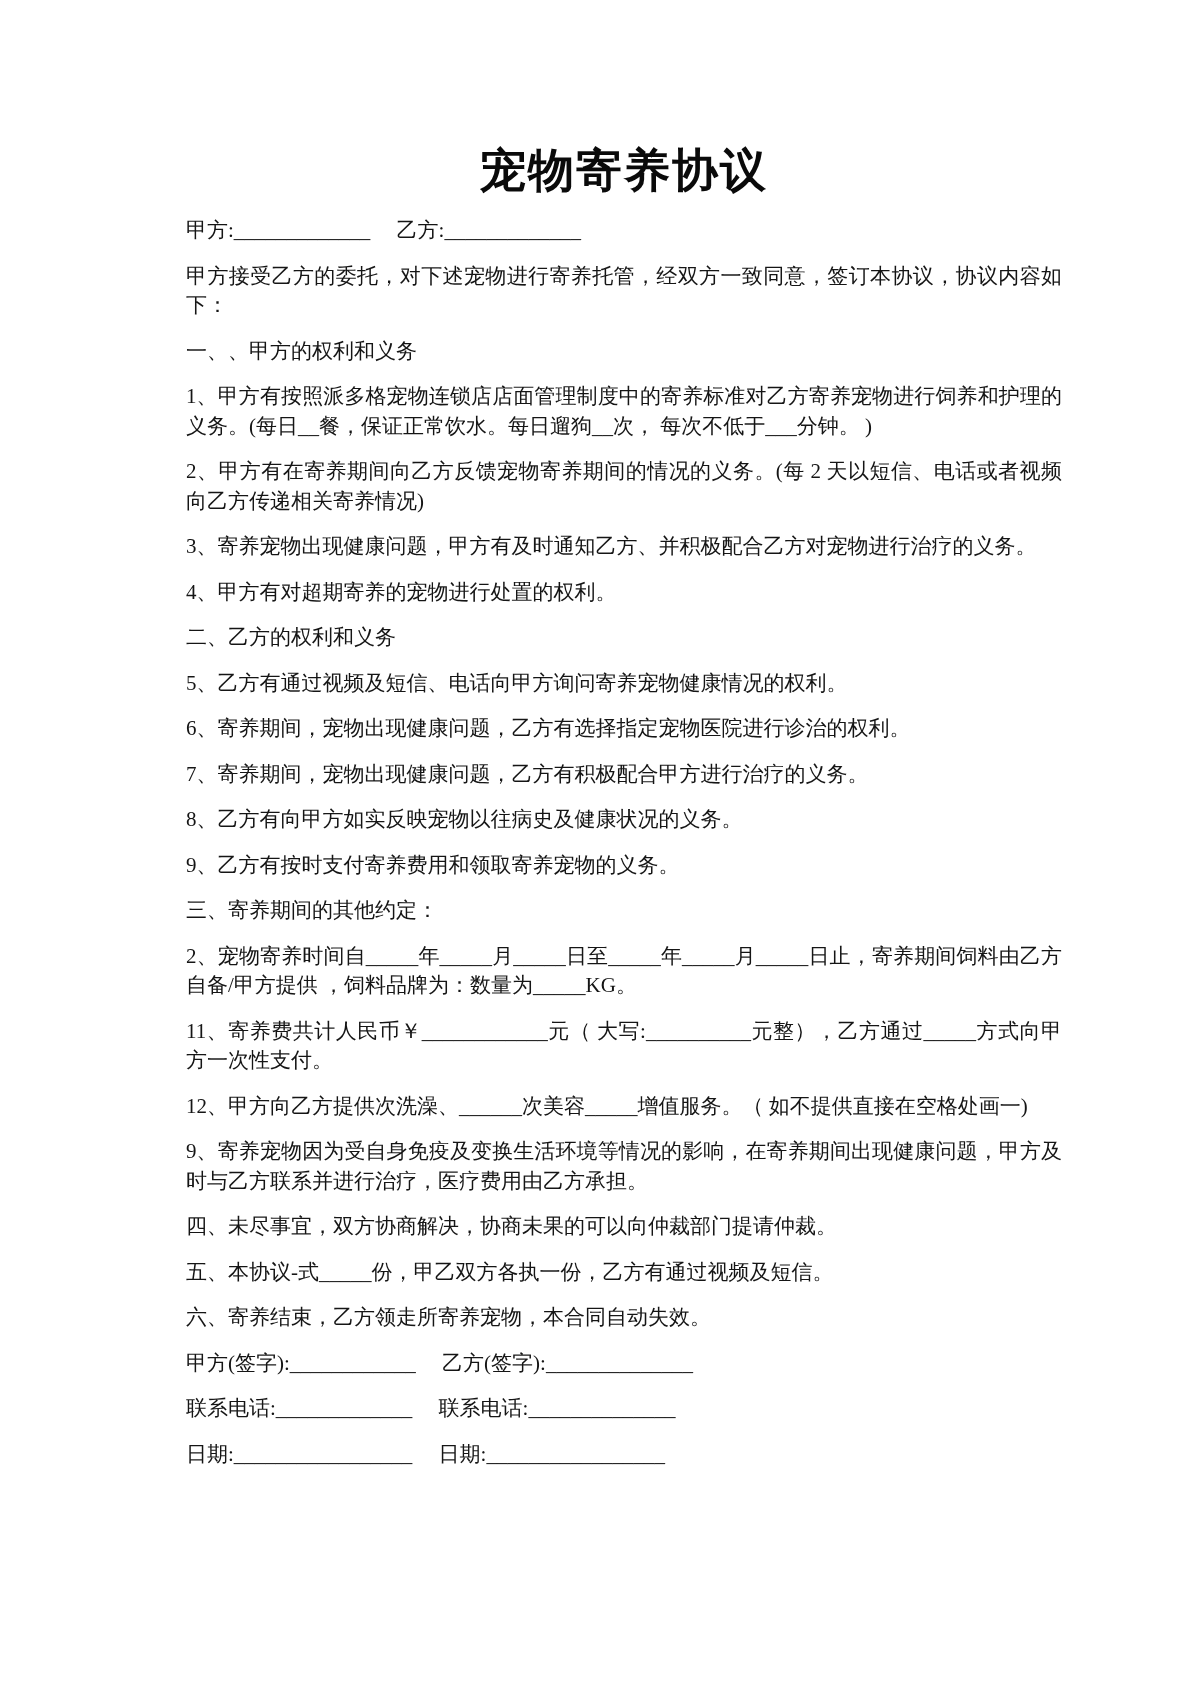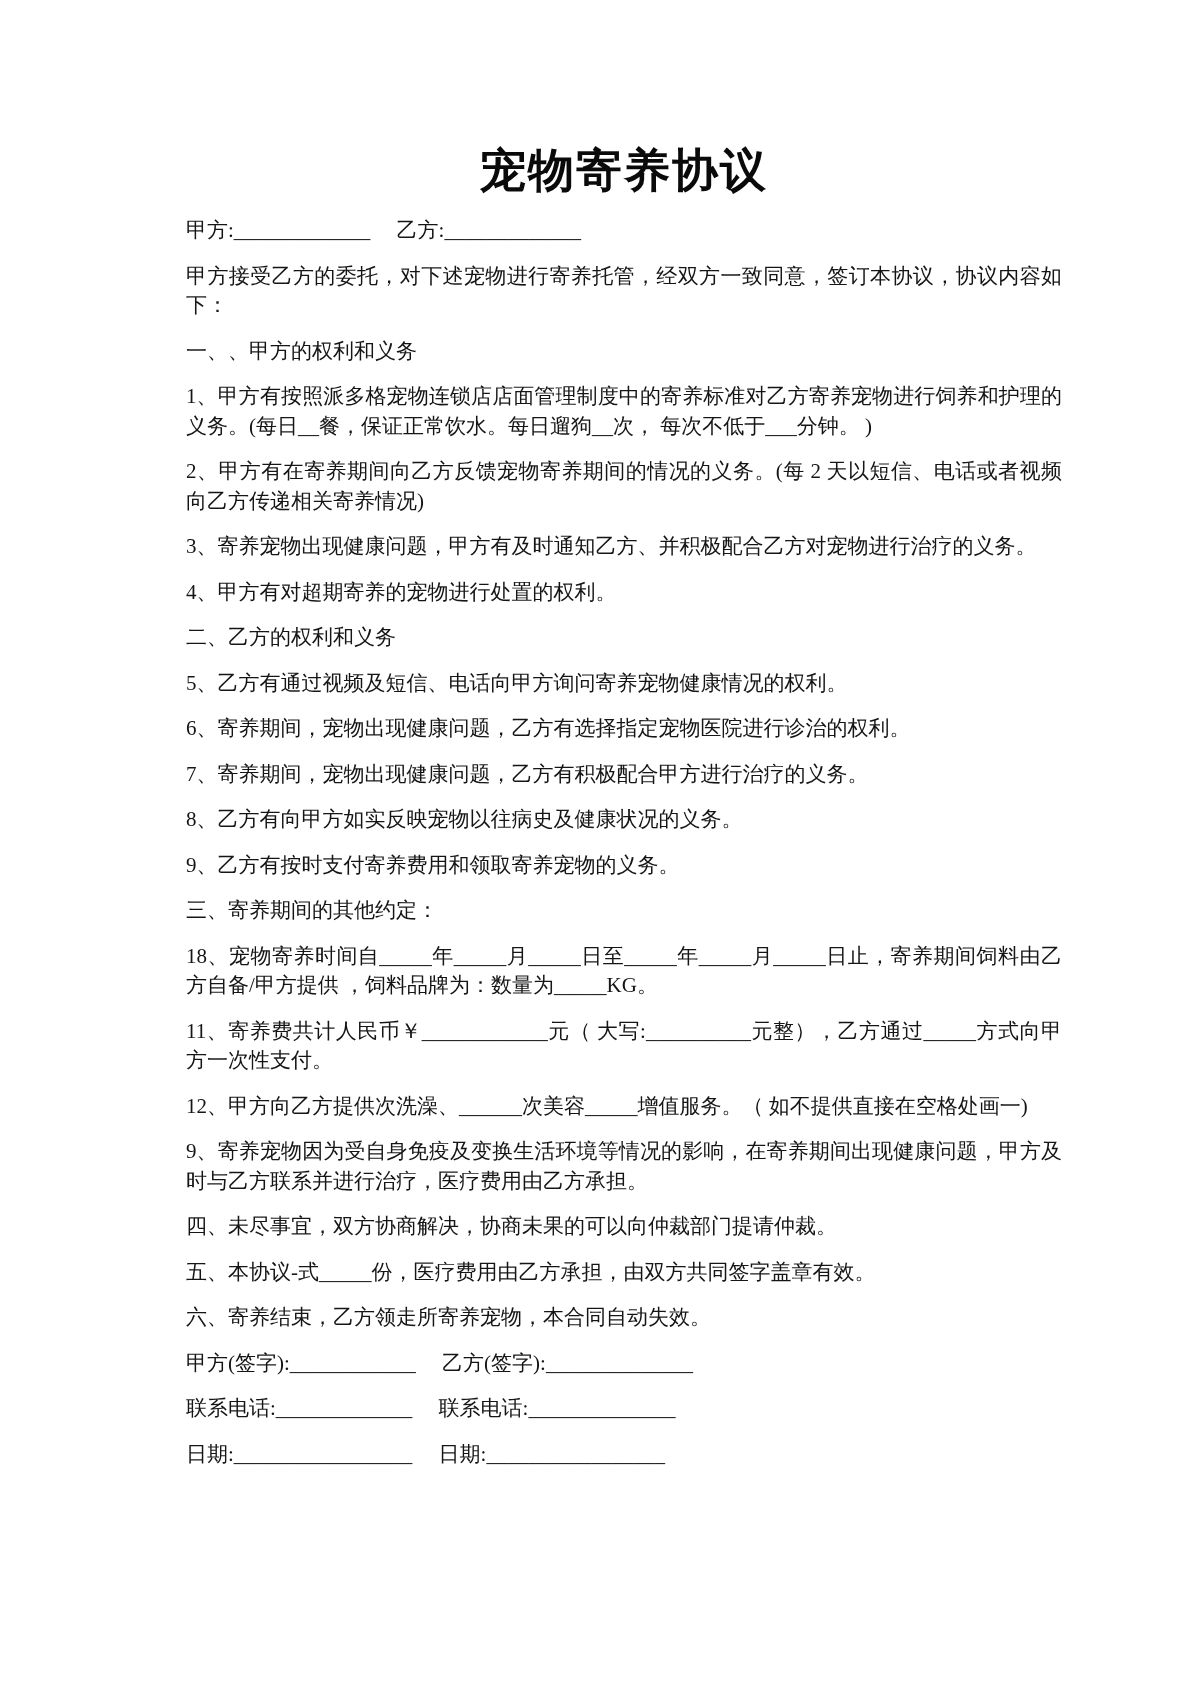--- a/index.html
+++ b/index.html
@@ -51,23 +51,23 @@
   <p class="para">2、甲方有在寄养期间向乙方反馈宠物寄养期间的情况的义务。(每 2 天以短信、电话或者视频向乙方传递相关寄养情况)</p>
   <p class="para">3、寄养宠物出现健康问题，甲方有及时通知乙方、并积极配合乙方对宠物进行治疗的义务。</p>
   <p class="para">4、甲方有对超期寄养的宠物进行处置的权利。</p>
   <p class="para">二、乙方的权利和义务</p>
   <p class="para">5、乙方有通过视频及短信、电话向甲方询问寄养宠物健康情况的权利。</p>
   <p class="para">6、寄养期间，宠物出现健康问题，乙方有选择指定宠物医院进行诊治的权利。</p>
   <p class="para">7、寄养期间，宠物出现健康问题，乙方有积极配合甲方进行治疗的义务。</p>
   <p class="para">8、乙方有向甲方如实反映宠物以往病史及健康状况的义务。</p>
   <p class="para">9、乙方有按时支付寄养费用和领取寄养宠物的义务。</p>
   <p class="para">三、寄养期间的其他约定：</p>
-  <p class="para">18、宠物寄养时间自_____年_____月_____日至_____年_____月_____日止，寄养期间饲料由乙方自备/甲方提供 ，饲料品牌为：数量为_____KG。</p>
+  <p class="para">2、宠物寄养时间自_____年_____月_____日至_____年_____月_____日止，寄养期间饲料由乙方自备/甲方提供 ，饲料品牌为：数量为_____KG。</p>
   <p class="para">11、寄养费共计人民币￥____________元（ 大写:__________元整），乙方通过_____方式向甲方一次性支付。</p>
   <p class="para">12、甲方向乙方提供次洗澡、______次美容_____增值服务。（ 如不提供直接在空格处画一)</p>
   <p class="para">9、寄养宠物因为受自身免疫及变换生活环境等情况的影响，在寄养期间出现健康问题，甲方及时与乙方联系并进行治疗，医疗费用由乙方承担。</p>
   <p class="para">四、未尽事宜，双方协商解决，协商未果的可以向仲裁部门提请仲裁。</p>
-  <p class="para">五、本协议-式_____份，医疗费用由乙方承担，由双方共同签字盖章有效。</p>
+  <p class="para">五、本协议-式_____份，甲乙双方各执一份，乙方有通过视频及短信。</p>
   <p class="para">六、寄养结束，乙方领走所寄养宠物，本合同自动失效。</p>
   <p class="para">甲方(签字):____________　 乙方(签字):______________</p>
   <p class="para">联系电话:_____________　 联系电话:______________</p>
   <p class="para">日期:_________________　 日期:_________________</p>
 </div>
 
 </body></html>

